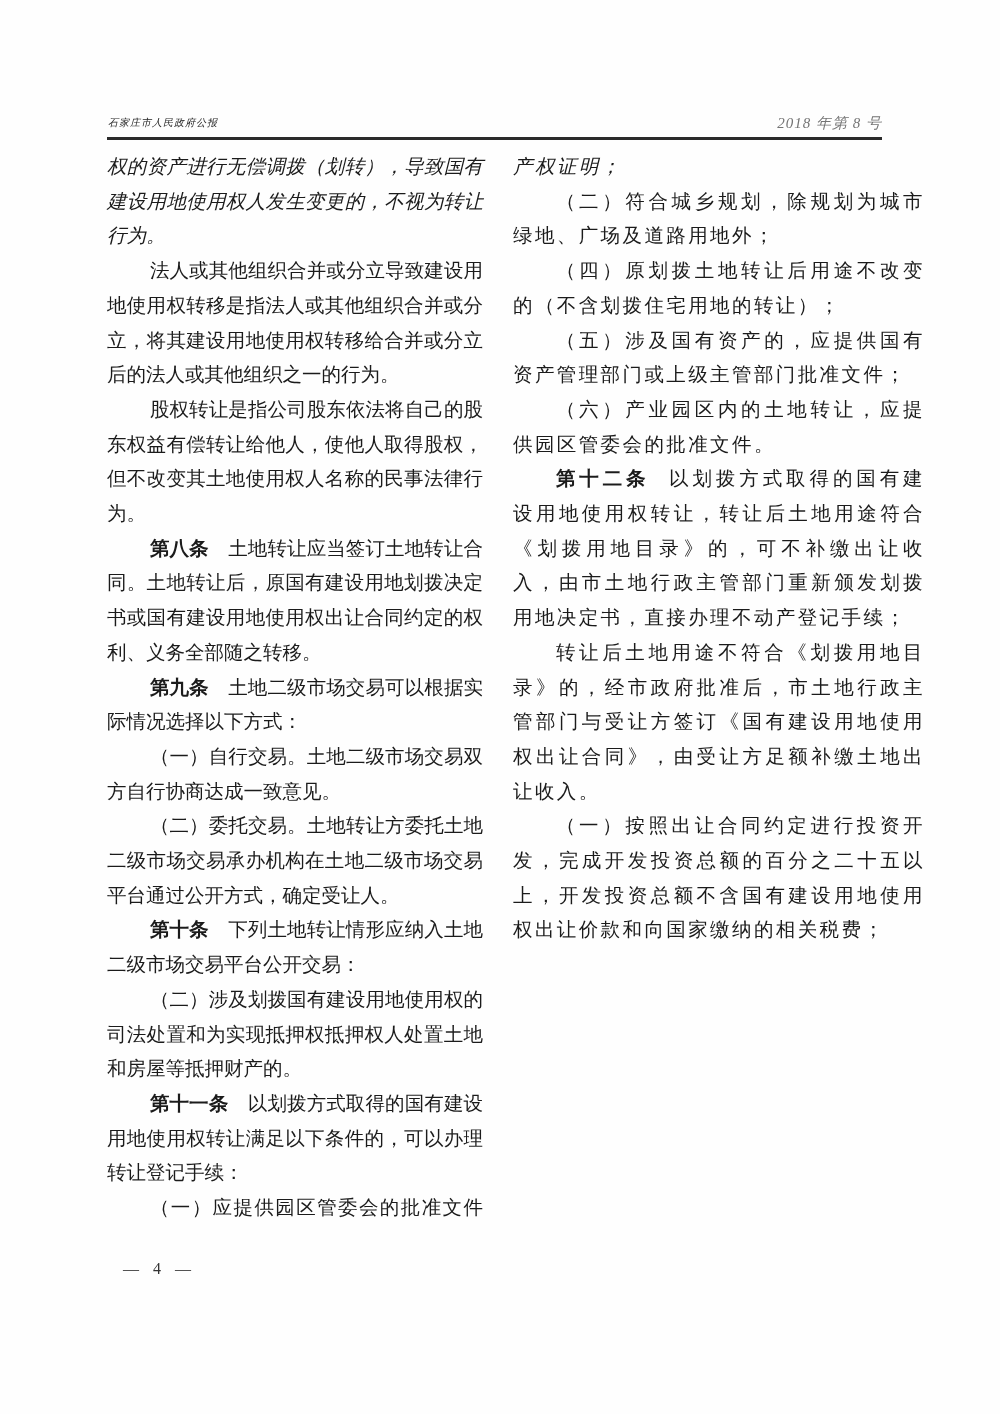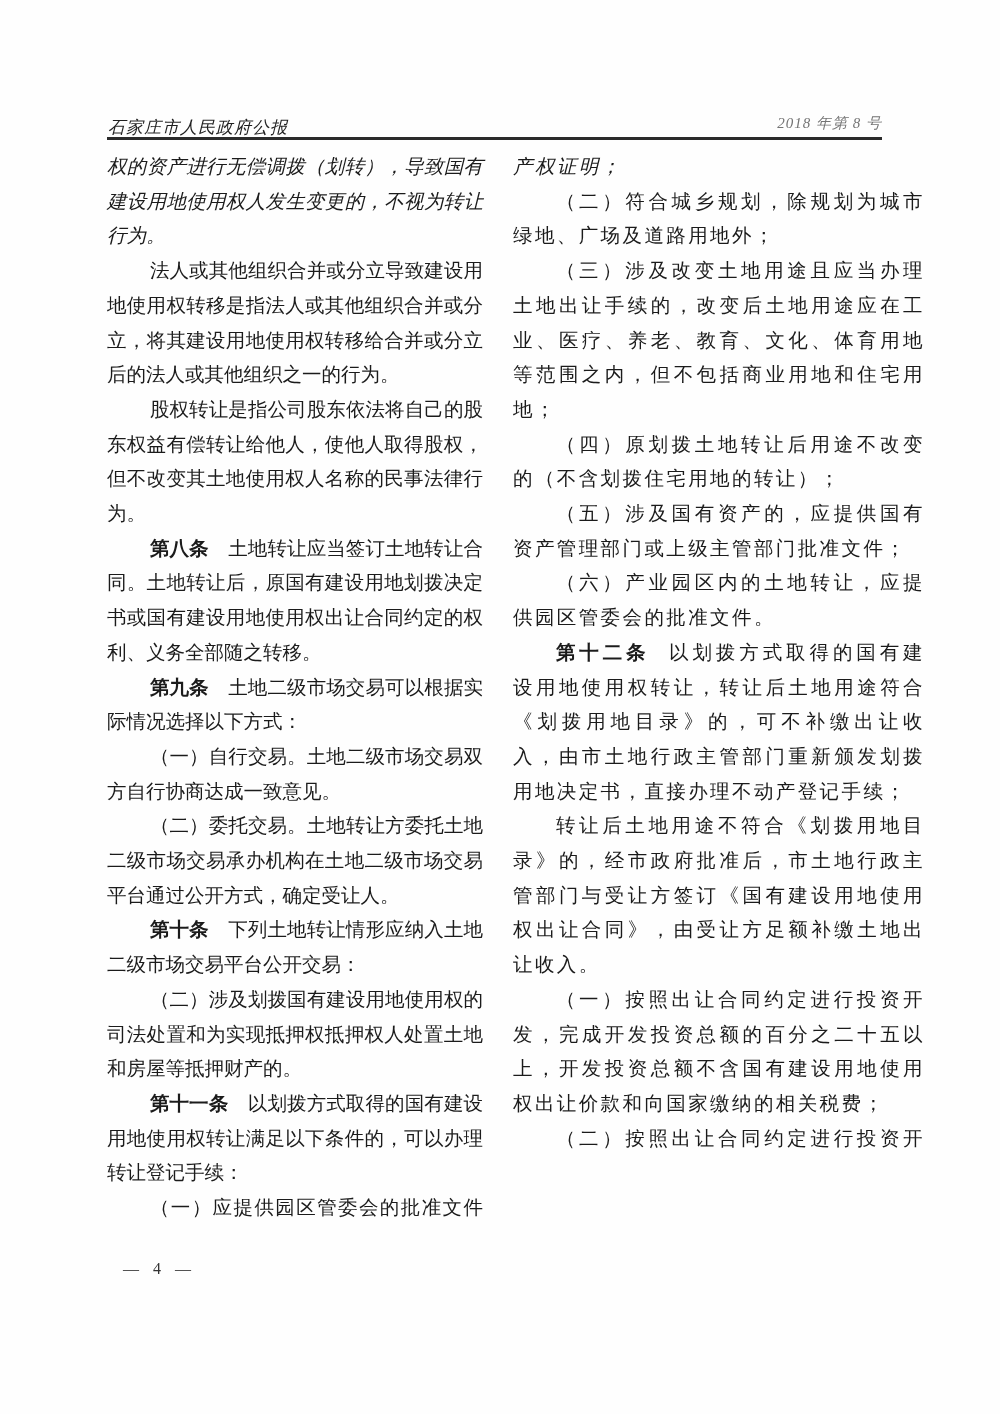--- a/index.html
+++ b/index.html
@@ -9,21 +9,21 @@
     height: 1414px;
     background: #fefefe;
     font-family: "Liberation Serif", "DejaVu Serif", serif;
     color: #1b1b1b;
     overflow: hidden;
   }
   .header-pub {
     position: absolute;
     left: 108px;
     top: 116px;
-    font-size: 17px;
+    font-size: 10px;
     font-style: italic;
     letter-spacing: 1px;
     color: #1f1f1f;
     white-space: nowrap;
   }
   .header-issue {
     position: absolute;
     right: 118px;
     top: 114px;
     font-size: 15px;
@@ -88,25 +88,23 @@
     <p>（二）委托交易。土地转让方委托土地二级市场交易承办机构在土地二级市场交易平台通过公开方式，确定受让人。</p>
     <p><b class="lead">第十条</b><span>下列土地转让情形应纳入土地二级市场交易平台公开交易：</span></p>
     <p>（二）涉及划拨国有建设用地使用权的司法处置和为实现抵押权抵押权人处置土地和房屋等抵押财产的。</p>
     <p><b class="lead">第十一条</b><span>以划拨方式取得的国有建设用地使用权转让满足以下条件的，可以办理转让登记手续：</span></p>
     <p class="cut">（一）应提供园区管委会的批准文件</p>
   </div>
 
   <div class="col col-right">
     <p class="cont">产权证明；</p>
     <p>（二）符合城乡规划，除规划为城市绿地、广场及道路用地外；</p>
-    <p>（三）涉及改变土地用途且应当办理土地出让手续的，改变后土地用途应在工业、医疗、养老、教育、文化、体育用地等范围之内，但不包括商业用地和住宅用地；</p>
     <p>（四）原划拨土地转让后用途不改变的（不含划拨住宅用地的转让）；</p>
     <p>（五）涉及国有资产的，应提供国有资产管理部门或上级主管部门批准文件；</p>
     <p>（六）产业园区内的土地转让，应提供园区管委会的批准文件。</p>
     <p><b class="lead">第十二条</b><span>以划拨方式取得的国有建设用地使用权转让，转让后土地用途符合《划拨用地目录》的，可不补缴出让收入，由市土地行政主管部门重新颁发划拨用地决定书，直接办理不动产登记手续；</span></p>
     <p>转让后土地用途不符合《划拨用地目录》的，经市政府批准后，市土地行政主管部门与受让方签订《国有建设用地使用权出让合同》，由受让方足额补缴土地出让收入。</p>
     <p>（一）按照出让合同约定进行投资开发，完成开发投资总额的百分之二十五以上，开发投资总额不含国有建设用地使用权出让价款和向国家缴纳的相关税费；</p>
-    <p class="cut">（二）按照出让合同约定进行投资开</p>
   </div>
 
   <div class="footer-pageno">— 4 —</div>
 
 </div>
 
 </body></html>

